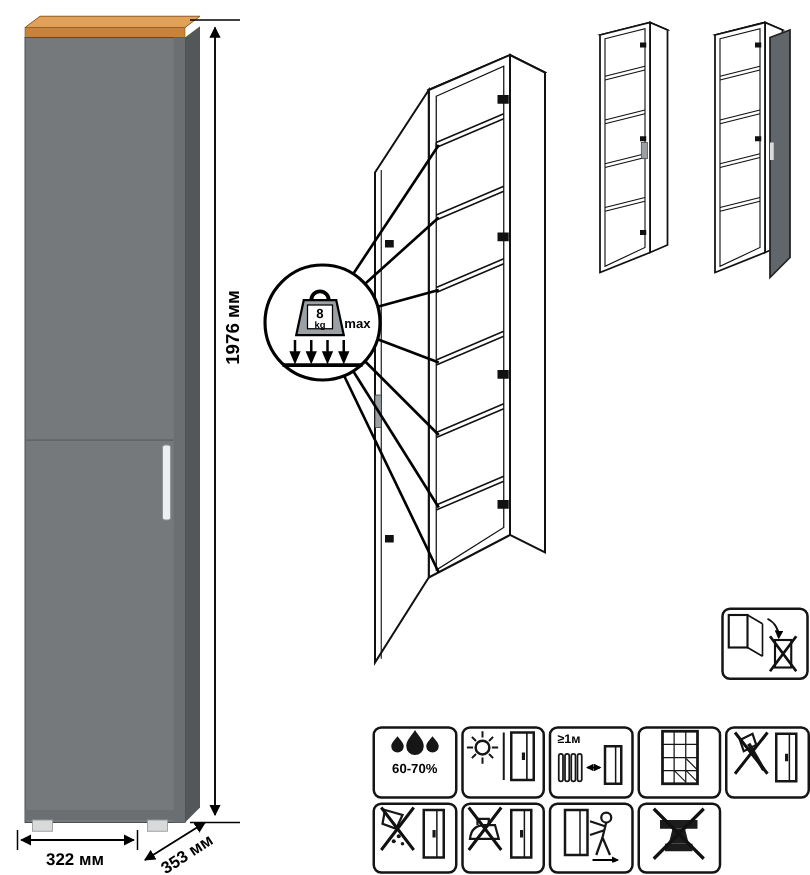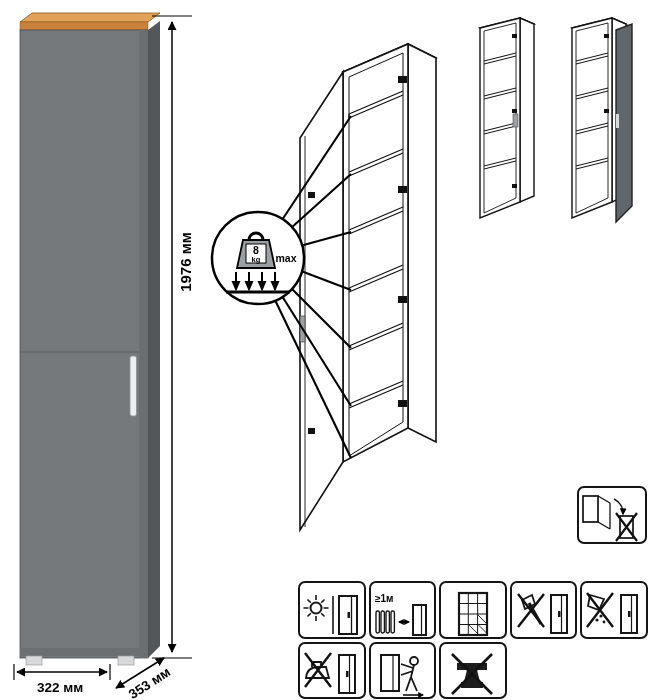--- a/index.html
+++ b/index.html
@@ -1,21 +1,21 @@
 <!DOCTYPE html>
 <html><head>
 <meta charset="utf-8">
 <style>
   html,body{margin:0;padding:0;background:#fff}
   .stage{position:relative;width:648px;height:700px;background:#ffffff;overflow:hidden;
          font-family:"Liberation Sans",sans-serif;color:#000}
   .abs{position:absolute}
   svg text{font-family:"Liberation Sans",sans-serif;fill:#000}
   .cell{border:2.5px solid #151515;border-radius:7px;background:#fff;box-sizing:border-box;
-        display:flex;flex-direction:column;align-items:center;justify-content:flex-end;gap:1px;overflow:hidden}
+        display:flex;flex-direction:column;align-items:center;justify-content:flex-start;gap:1px;overflow:hidden}
   .grid{display:grid;grid-template-columns:repeat(5,1fr);grid-template-rows:1fr 1fr;gap:3px}
   .cap{font-weight:bold;font-size:10.5px;line-height:1;white-space:nowrap}
   .cap.small{font-size:8.2px}
 </style>
 </head>
 <body>
 
 <div class="stage">
 
   <svg class="abs" style="left:0;top:0" width="200" height="700" viewBox="0 0 200 700">
@@ -165,20 +165,28 @@
       <rect x="3" y="4" width="15" height="26" fill="#fff" stroke="#111" stroke-width="1.7"></rect>
       <path d="M18,4 L30,11 M18,30 L30,37 M30,11 L30,37" fill="none" stroke="#111" stroke-width="1.3"></path>
       <path d="M34,7 A16,16 0 0 1 43,22" fill="none" stroke="#111" stroke-width="1.5" marker-end="url(#arrD)"></path>
       <rect x="40" y="24" width="13" height="22" fill="#fff" stroke="#111" stroke-width="1.7"></rect>
       <path d="M36,21 L57,49 M57,21 L36,49" stroke="#111" stroke-width="2.2"></path>
     </svg>
   </div>
 
   <div class="grid abs" style="left:298px;top:581px;width:350px;height:118px">
 
+    <div class="cell">
+      <svg width="44" height="26" viewBox="0 0 44 26">
+        <path d="M22,1 C25,6 29,9 29,14 a7,7 0 1 1 -14,0 C15,9 19,6 22,1 Z" fill="#161616"></path>
+        <path d="M8,6 C10,9 13,11 13,14 a5,5 0 1 1 -10,0 C3,11 6,9 8,6 Z" fill="#161616"></path>
+        <path d="M36,6 C38,9 41,11 41,14 a5,5 0 1 1 -10,0 C31,11 34,9 36,6 Z" fill="#161616"></path>
+      </svg>
+      <div class="cap">60-70%</div>
+    </div>
 
 
     <div class="cell">
       <svg width="58" height="44" viewBox="0 0 58 44">
         <circle cx="13" cy="15" r="5.5" fill="none" stroke="#161616" stroke-width="2"></circle>
         <path d="M13,2 V7 M13,23 V28 M0.5,15 H5.5 M20.5,15 H25.5 M4.5,6.5 L7.8,9.8 M18.2,20.2 L21.5,23.5 M21.5,6.5 L18.2,9.8 M7.8,20.2 L4.5,23.5" stroke="#161616" stroke-width="1.6"></path>
         <line x1="30" y1="3" x2="30" y2="41" stroke="#161616" stroke-width="1.6"></line>
         <rect x="36" y="3" width="18" height="38" fill="#fff" stroke="#161616" stroke-width="2"></rect>
         <line x1="48.5" y1="3" x2="48.5" y2="41" stroke="#161616" stroke-width="1.3"></line>
         <rect x="44.5" y="19" width="2.5" height="6" fill="#161616"></rect>

